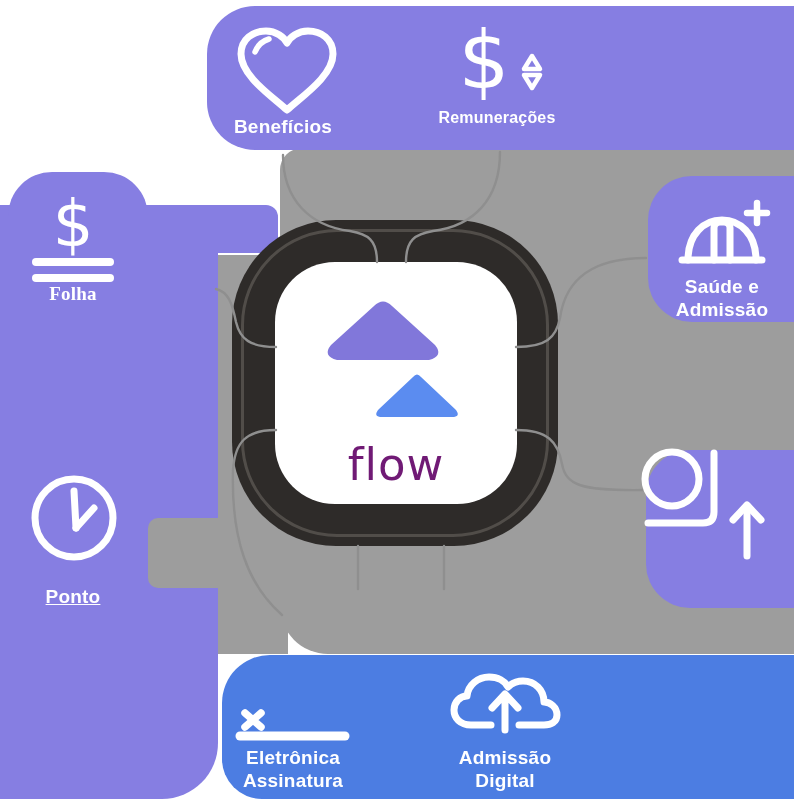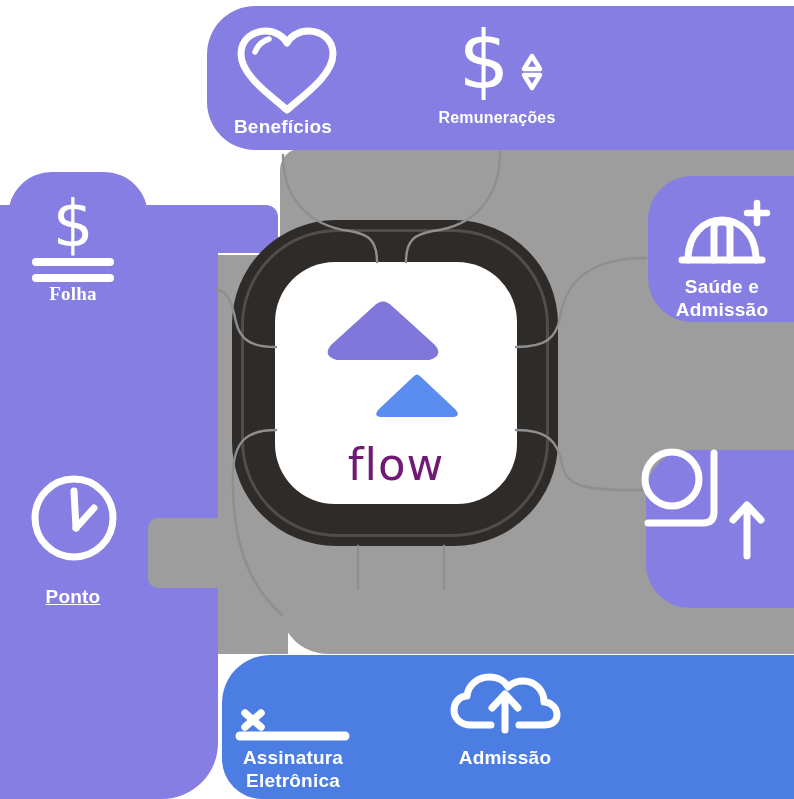--- a/index.html
+++ b/index.html
@@ -139,27 +139,28 @@
     </g>
   </svg>
 
   <svg class="abs" style="left:237px;top:705px" width="112" height="36" viewBox="0 0 112 36">
     <g stroke="#fff" fill="none" stroke-linecap="round">
       <path d="M8,8 L24,22 M24,8 L8,22" stroke-width="7.5"></path>
       <path d="M3,31 L108,31" stroke-width="9"></path>
     </g>
   </svg>
   <div class="abs lbl" id="lbl-assinatura">
+    <div>Eletrônica</div>
     <div>Assinatura</div>
-    <div>Eletrônica</div>
   </div>
 
   <svg class="abs" style="left:451px;top:672px" width="110" height="62" viewBox="0 0 110 62">
     <g fill="none" stroke-linecap="round" stroke-linejoin="round">
       <path d="M40,53 L20,53 C9,53 3,46 3,38 C3,30 9,24 16,24 C17,13 27,5 38,5 C47,5 54,9 57,15 C61,11 67,9 72,9 C84,9 93,18 93,30 C99,30 106,35 106,43 C106,50 100,53 93,53 L68,53" stroke="#fff" stroke-width="7"></path>
       <path d="M54,58 L54,23 M41,36 L54,22 L67,36" stroke="#fff" stroke-width="7"></path>
     </g>
   </svg>
   <div class="abs lbl" id="lbl-admissao">
     <div>Admissão</div>
+    <div>Digital</div>
   </div>
 
 </div>
 
 </body></html>

